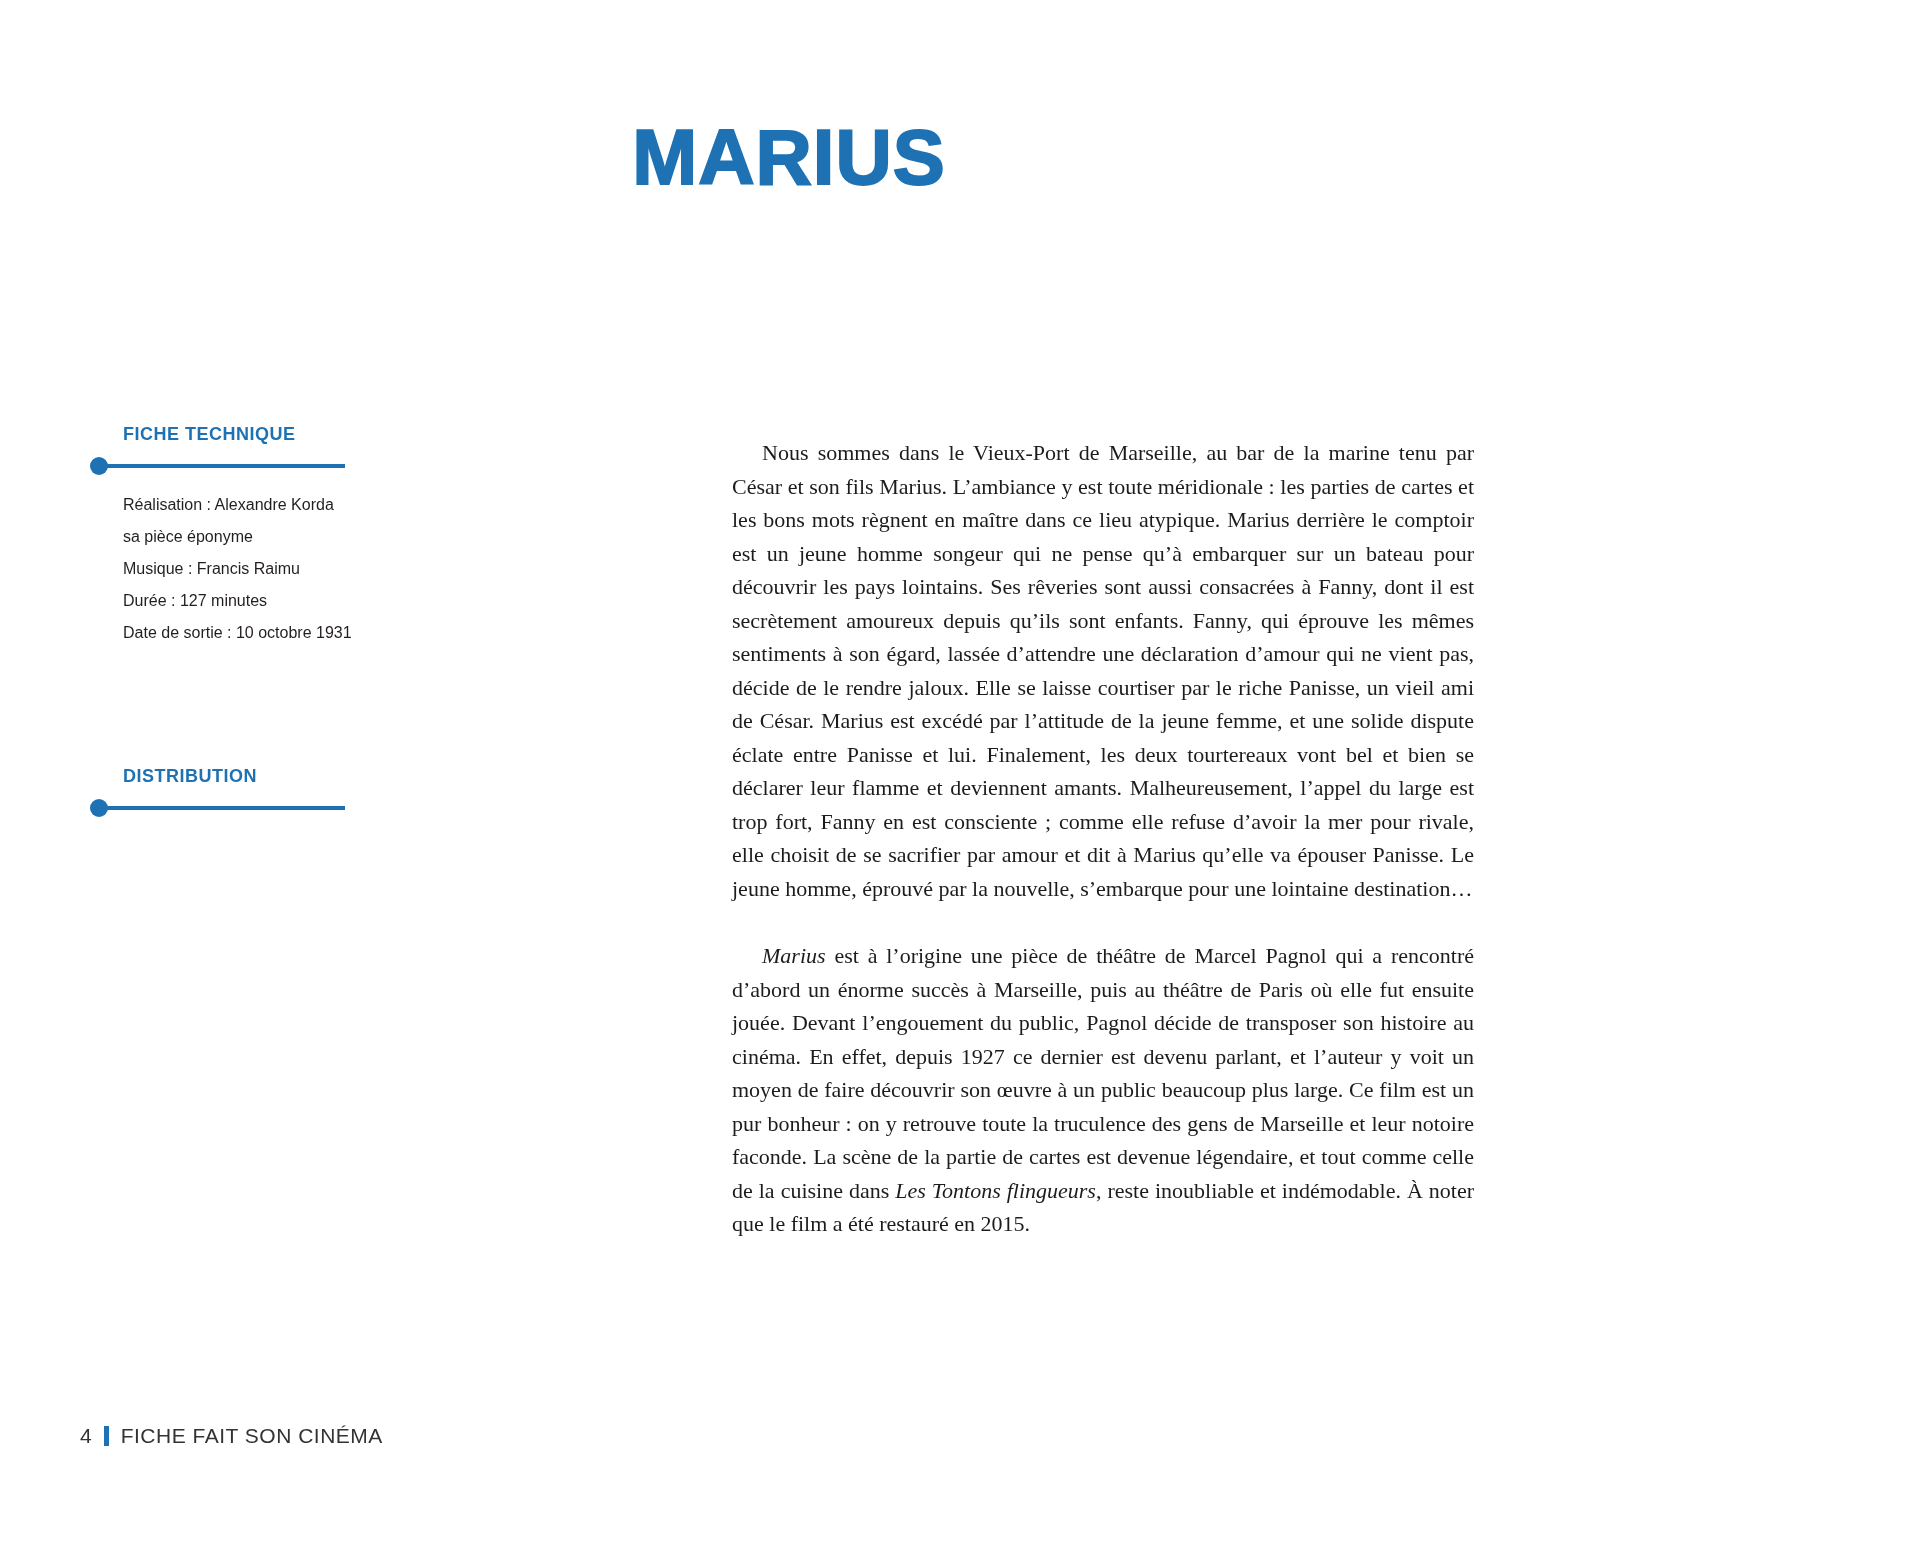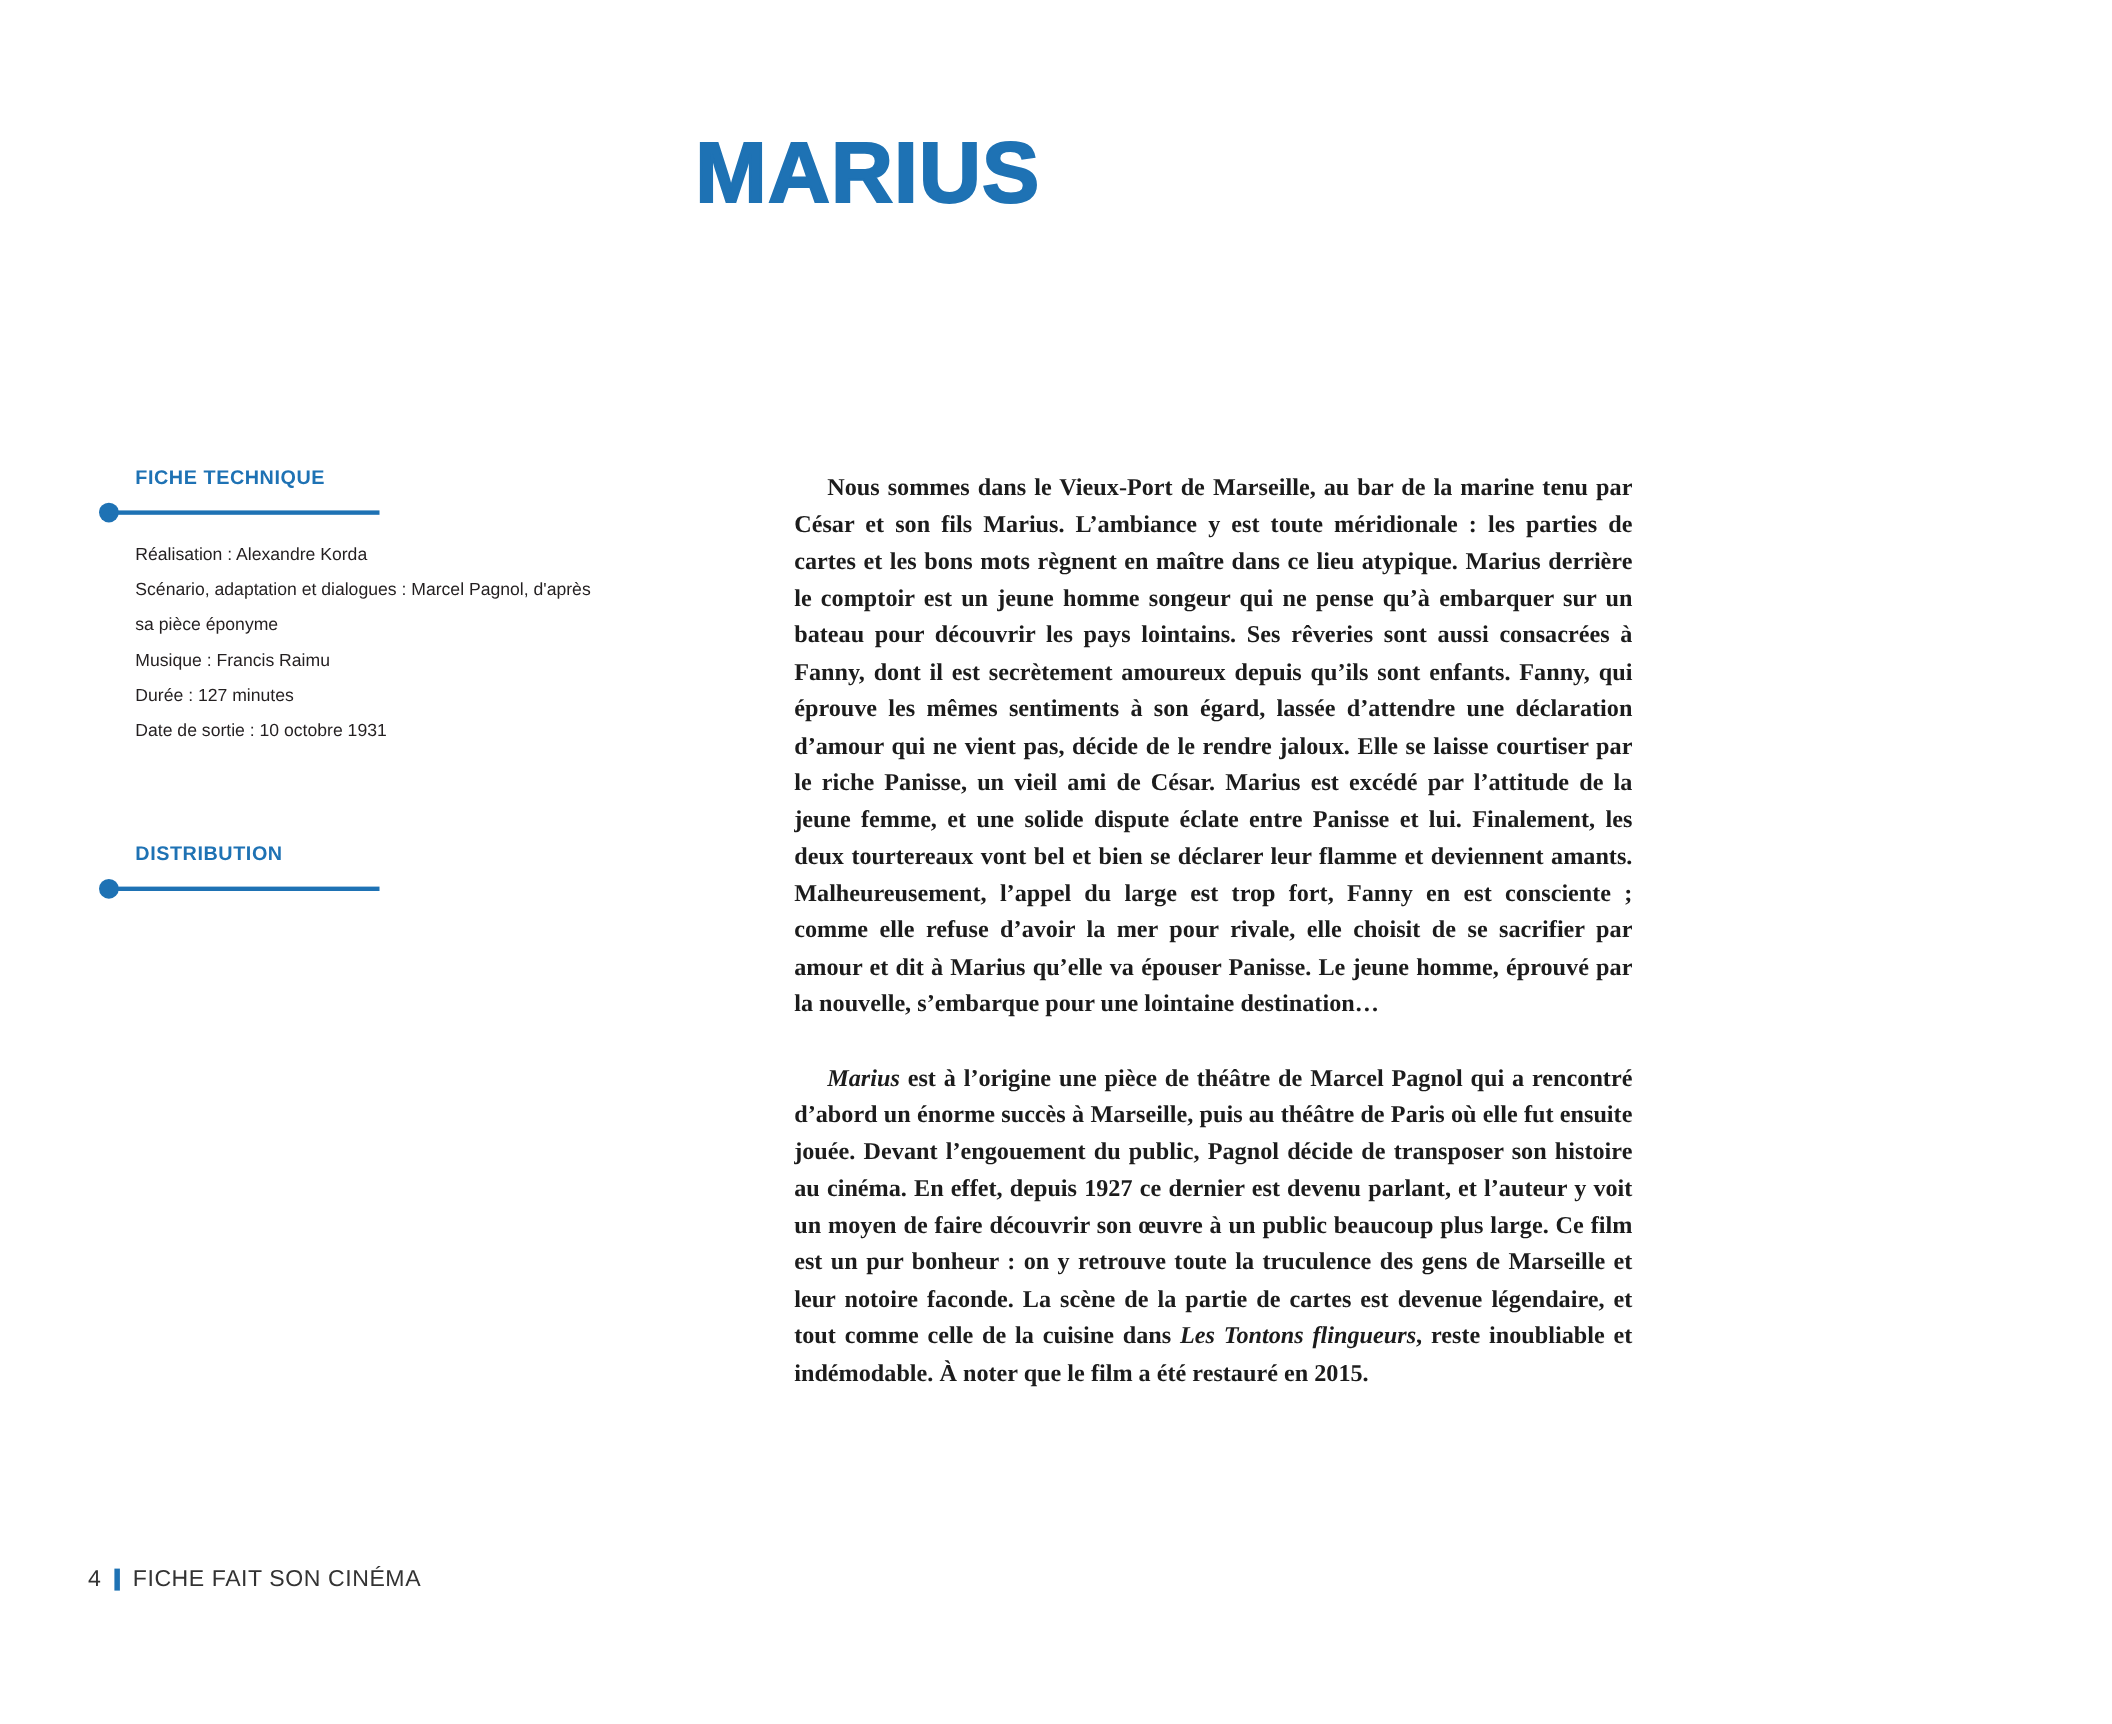--- a/index.html
+++ b/index.html
@@ -58,21 +58,21 @@
     position: absolute;
     left: 718px;
     top: 422px;
     width: 770px;
     font-family: "Liberation Serif", serif;
     font-size: 22px;
     line-height: 33.5px;
     color: #1c1c1c;
     text-align: justify;
   }
-  .right-col p { margin: 4px; text-indent: 30px; font-weight: bold; }
+  .right-col p { margin: 14px; text-indent: 30px; }
   .right-col p + p { margin-top: 34px; }
   .italic { font-style: italic; }
   .footer {
     position: absolute;
     left: 80px;
     top: 1424px;
     display: flex;
     align-items: center;
     font-size: 21px;
     color: #333333;
@@ -93,21 +93,20 @@
   <div class="title">MARIUS</div>
 
   <div class="side-section fiche-section">
     <div class="section-heading">FICHE TECHNIQUE</div>
     <div class="rule">
       <span class="rule-dot"></span>
       <span class="rule-line"></span>
     </div>
     <div class="side-body">
       <div>Réalisation : Alexandre Korda</div>
-      <div>Scénario, adaptation et dialogues : Marcel Pagnol, d'après</div>
       <div>sa pièce éponyme</div>
       <div>Musique : Francis Raimu</div>
       <div>Durée : 127 minutes</div>
       <div>Date de sortie : 10 octobre 1931</div>
     </div>
   </div>
 
   <div class="side-section distribution-section">
     <div class="section-heading">DISTRIBUTION</div>
     <div class="rule">

